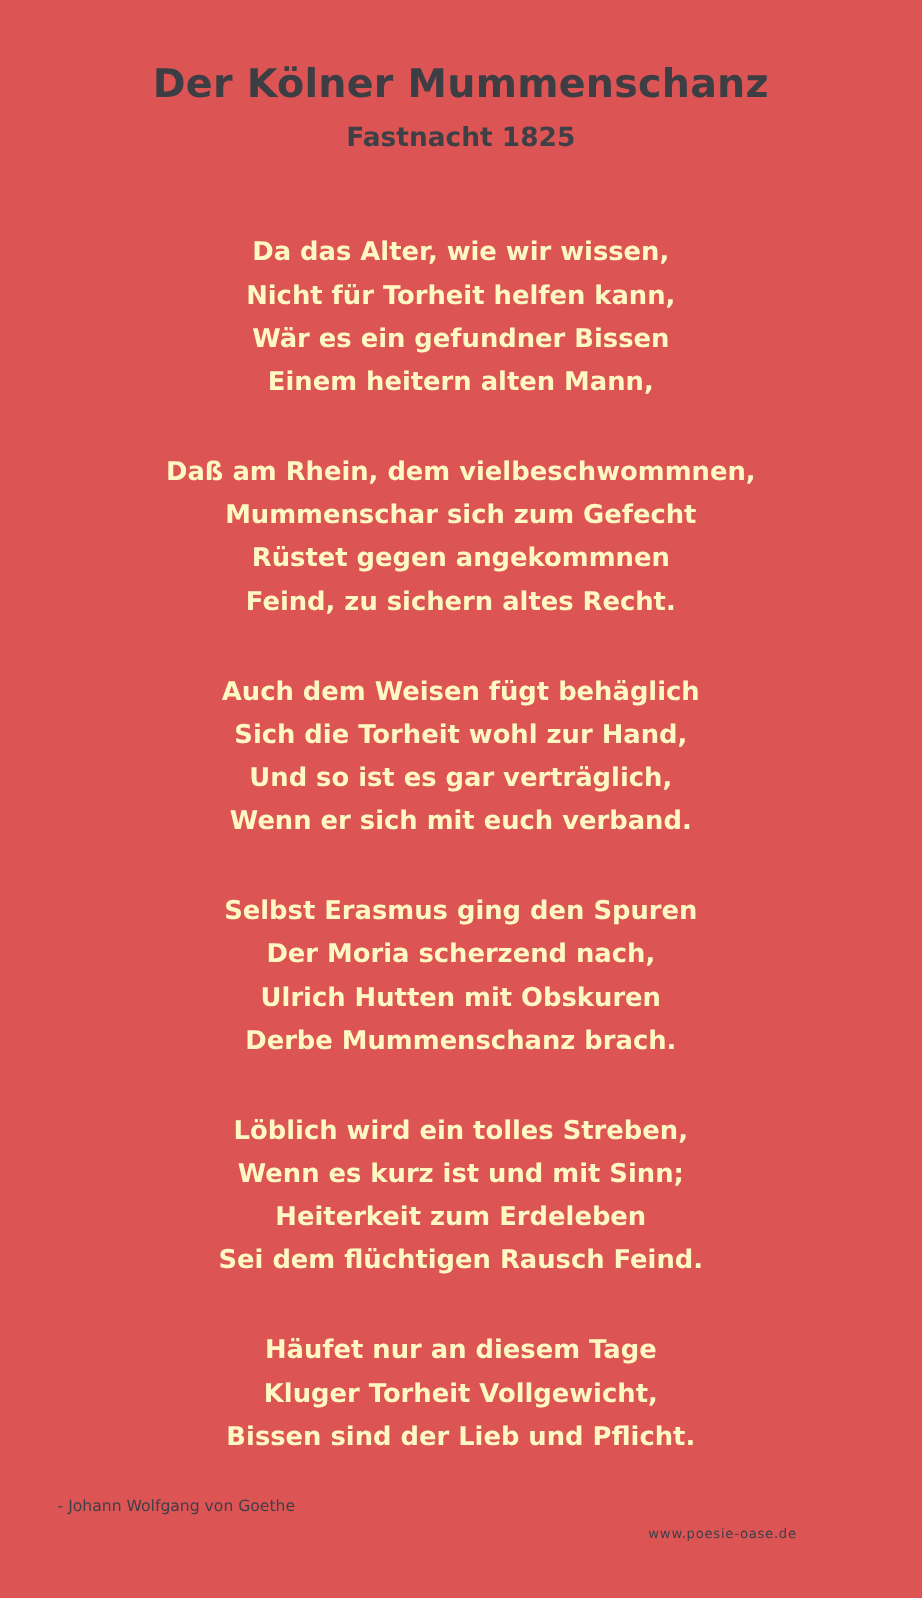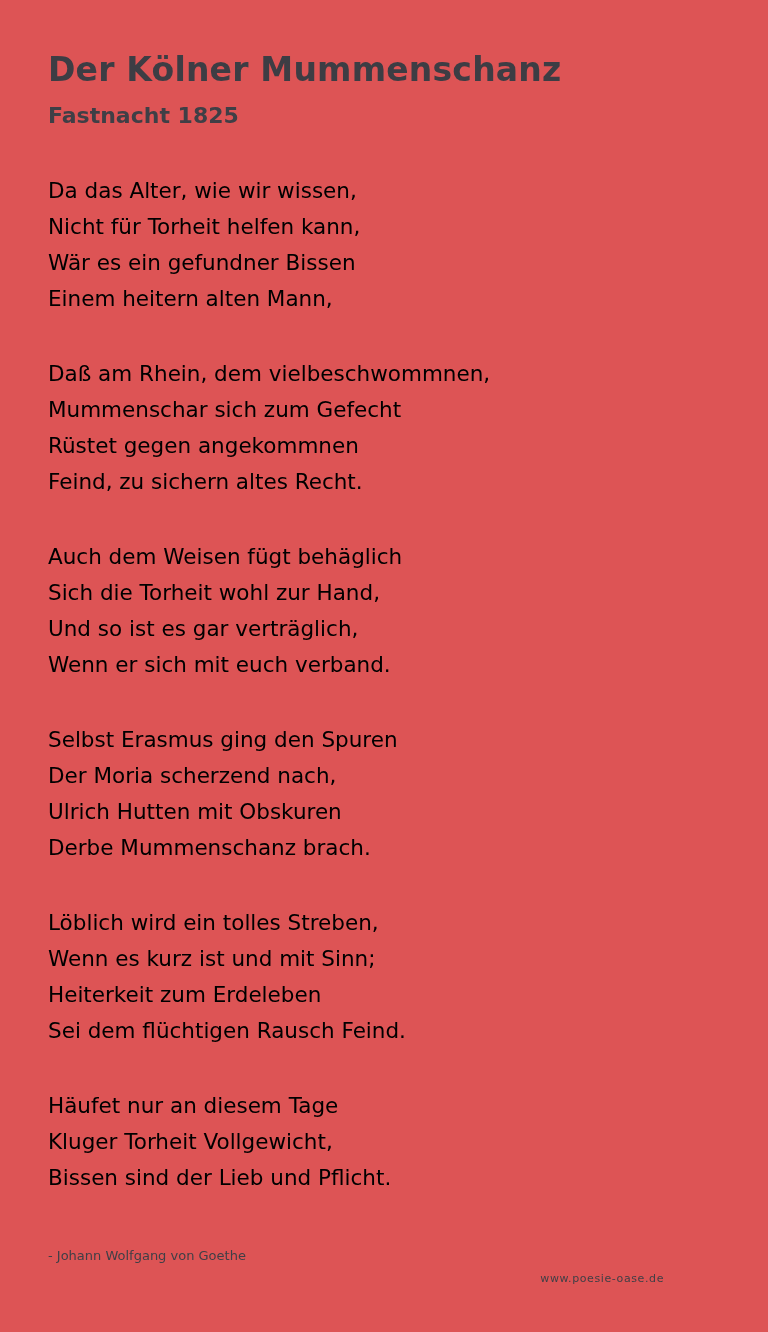--- a/index.html
+++ b/index.html
@@ -13,44 +13,46 @@
     font-family: "DejaVu Sans", sans-serif;
     color: #3f3f46;
     overflow: hidden;
   }
   .poem-card {
     position: relative;
     width: 768px;
     height: 1307px;
     box-sizing: border-box;
     padding: 52px 48px 0 48px;
+    text-align: center;
   }
   .poem-title {
     font-size: 33px;
     font-weight: bold;
     letter-spacing: 0.2px;
     color: #3d3d44;
     margin: 0 0 14px 0;
     line-height: 1.12;
   }
   .poem-subtitle {
     font-size: 22px;
     font-weight: bold;
     color: #3f3f46;
-    margin: 0 0 44px 0;
+    margin: 0 0 64px 0;
     line-height: 1.2;
   }
   .stanza {
     margin: 0 0 39px 0;
   }
   .verse-line {
     font-size: 21.5px;
     line-height: 36px;
-    color: #000000;
+    color: #fef9c3;
     white-space: pre;
+    font-weight: bold;
   }
   .poem-author {
     position: absolute;
     left: 48px;
     bottom: 44px;
     font-size: 13px;
     color: #3f3f46;
     white-space: pre;
   }
   .site-credit {

